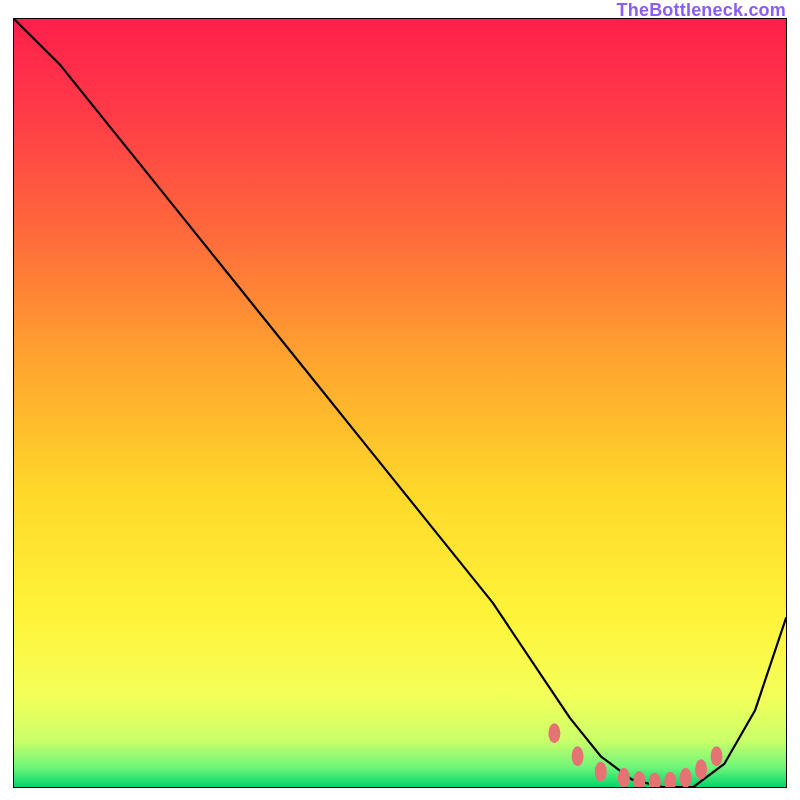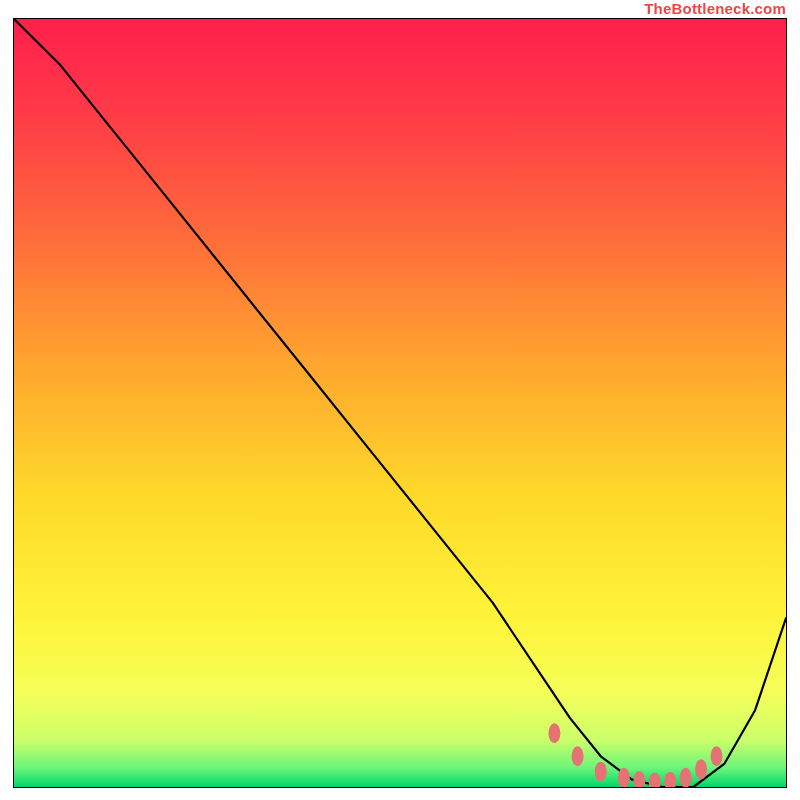--- a/index.html
+++ b/index.html
@@ -28,23 +28,23 @@
   }
   .plot svg {
     display: block;
     width: 100%;
     height: 100%;
   }
   .watermark {
     position: absolute;
     top: 0px;
     right: 14px;
-    font-size: 15px;
+    font-size: 18px;
     font-weight: 600;
-    color: #ef4444;
+    color: #8b5cf6;
     letter-spacing: 0.2px;
   }
 </style>
 </head>
 <body>
 
 <div class="stage">
   <div class="watermark">TheBottleneck.com</div>
 
   <div class="plot">

